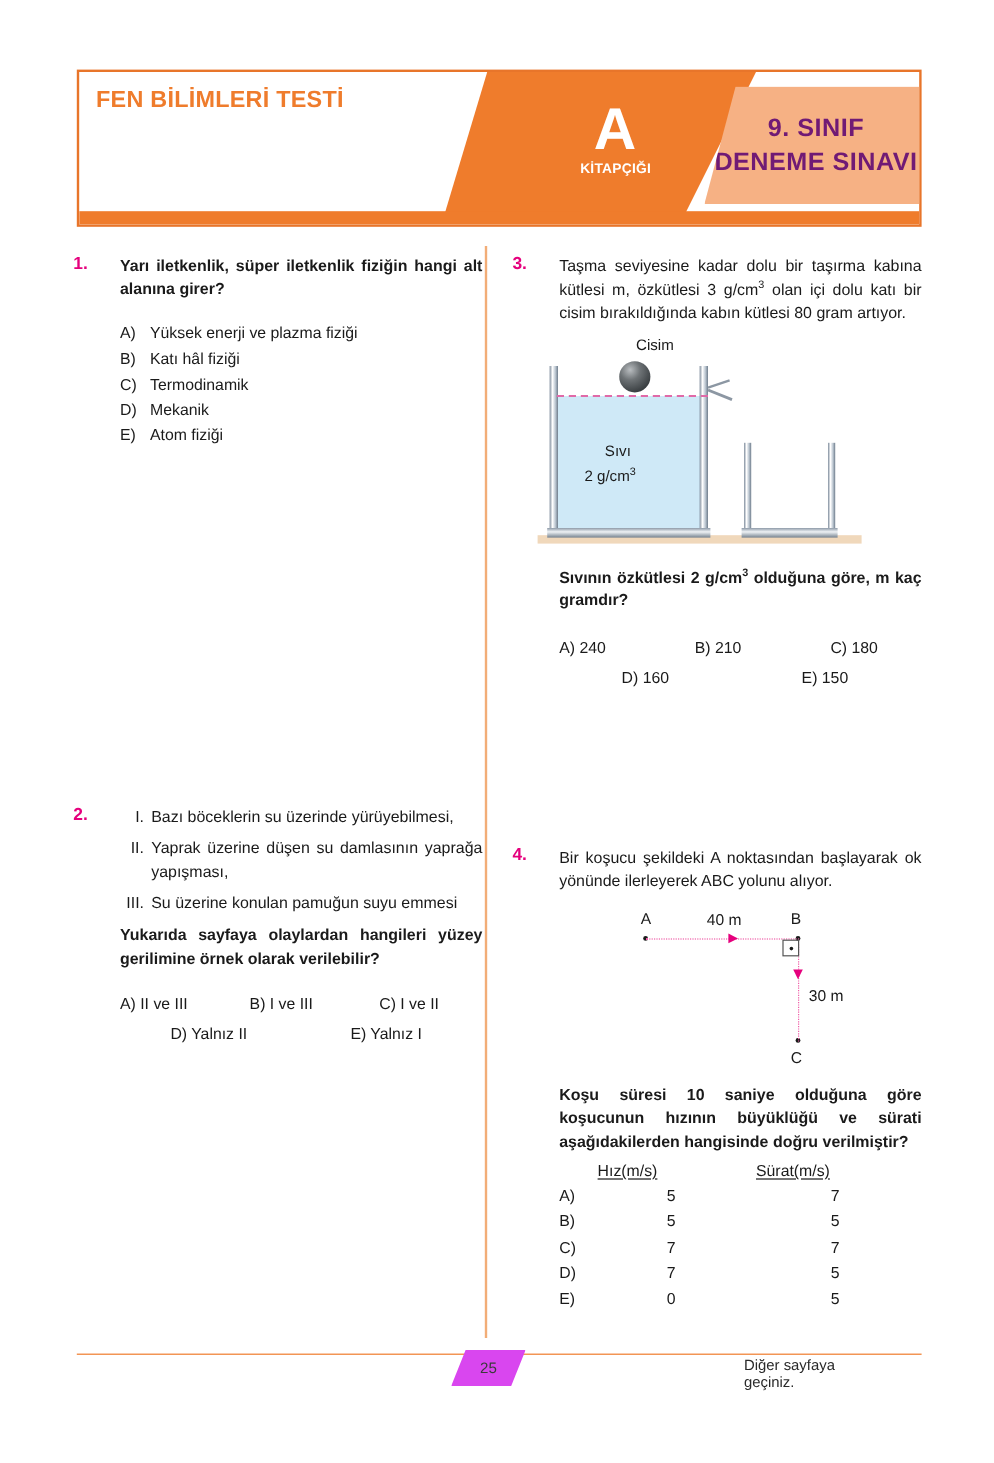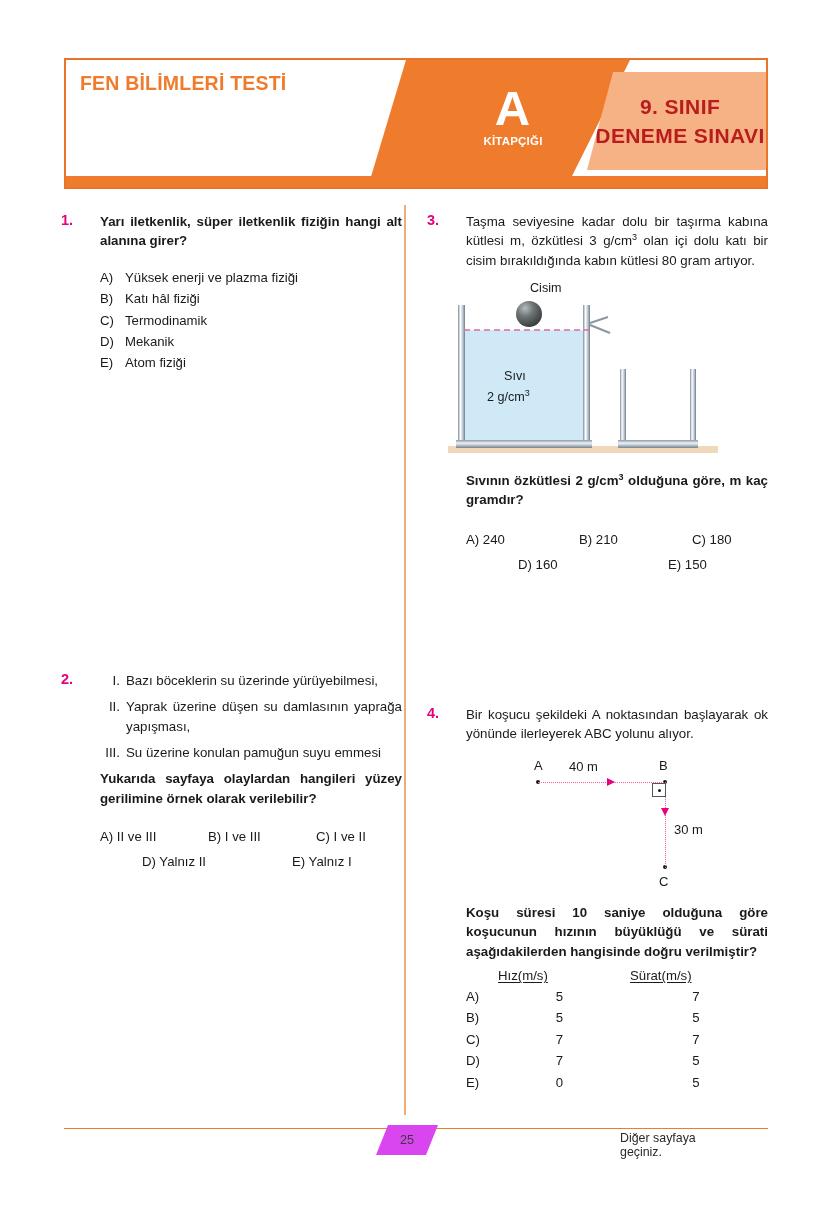--- a/index.html
+++ b/index.html
@@ -63,21 +63,21 @@
   .header-badge {
     position: absolute; left: 521px; top: 12px;
     width: 186px; height: 98px;
     background: #f6b184;
     clip-path: polygon(26px 0, 186px 0, 186px 98px, 0 98px);
     display: flex; flex-direction: column;
     align-items: center; justify-content: center;
     gap: 5px;
   }
   .badge-line {
-    color: #b91c1c; font-size: 21px; font-weight: bold;
+    color: #701a75; font-size: 21px; font-weight: bold;
     letter-spacing: .4px; white-space: nowrap;
   }
 
   
   .divider {
     position: absolute; left: 404px; top: 205px;
     width: 1.6px; height: 910px;
     background: #f2ad77;
   }
   .col { position: absolute; width: 340px; }
@@ -352,21 +352,21 @@
     <div class="q" style="margin-top:128px;">
       <div class="qnum">4.</div>
       <div class="qbody">
         <div class="qtext">Bir koşucu şekildeki A noktasından başlayarak ok yönünde ilerleyerek ABC yolunu alıyor.</div>
 
         <div class="fig4">
           <div class="ptlbl" style="left:68px; top:0px;">A</div>
           <div class="ptlbl" style="left:193px; top:0px;">B</div>
           <div class="ptlbl" style="left:193px; top:116px;">C</div>
 
-          <div class="lbl" style="left:103px; top:1px; font-size:13px;">40 m</div>
+          <div class="lbl" style="left:123px; top:1px; font-size:13px;">40 m</div>
           <div class="lbl" style="left:208px; top:64px; font-size:13px;">30 m</div>
 
           <div class="pt" style="left:70px;  top:22px;"></div>
           <div class="pt" style="left:197px; top:22px;"></div>
           <div class="pt" style="left:197px; top:107px;"></div>
 
           <div class="dotline-h" style="left:72px; top:24px; width:128px;"></div>
           <div class="arrow-r" style="left:141px; top:20px;"></div>
 
           <div class="dotline-v" style="left:199px; top:26px; height:84px;"></div>

